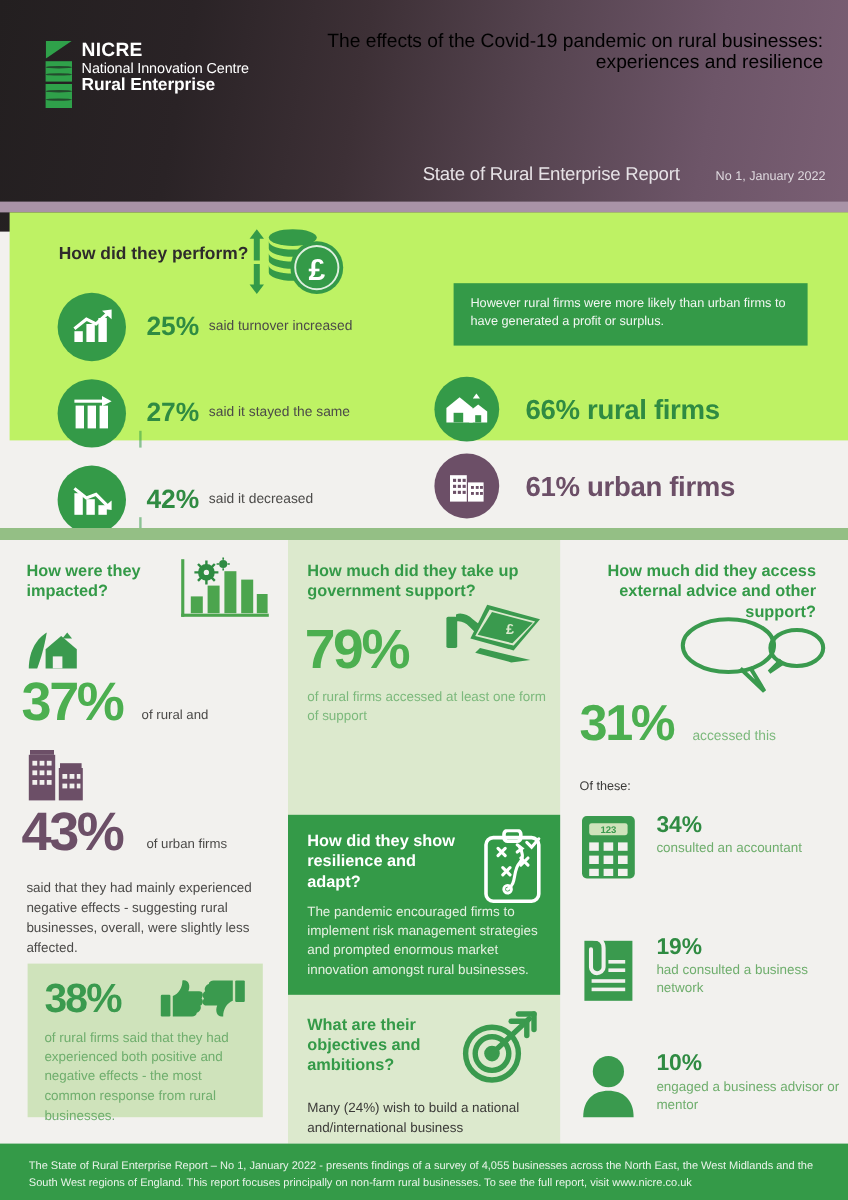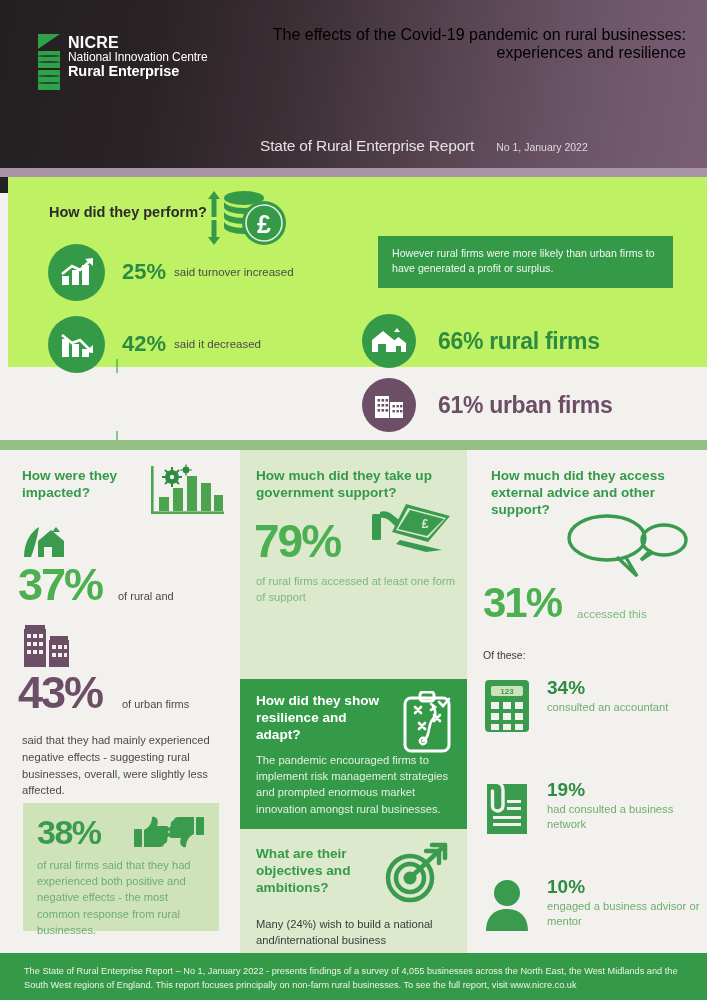--- a/index.html
+++ b/index.html
@@ -28,22 +28,22 @@
   .logo-mark .b2 { top: 17px; height: 17px; }
   .logo-mark .b3 { top: 36px; height: 20px; }
   .logo-mark .curve { position: absolute; left: 0; width: 22px; height: 2px; background: #1d1d1d; opacity: .65; border-radius: 50%; }
   .logo-text { color: #fff; line-height: 1.08; }
   .logo-l1 { font-size: 16px; font-weight: bold; letter-spacing: .2px; }
   .logo-l2 { font-size: 12px; font-weight: 400; letter-spacing: -.1px; }
   .logo-l3 { font-size: 14.5px; font-weight: bold; letter-spacing: -.1px; }
 
   .title-block { position: absolute; left: 266px; top: 26px; width: 420px; text-align: right; }
   .subtitle-row {
-    position: absolute; left: 260px; top: 137px; width: 420px;
-    display: flex; justify-content: flex-start; align-items: baseline; gap: 22px;
+    position: absolute; left: 268px; top: 137px; width: 420px;
+    display: flex; justify-content: flex-end; align-items: baseline; gap: 30px;
   }
   .subtitle { color: #e6e2e6; font-size: 15.5px; font-weight: 400; letter-spacing: -.2px; }
   .issue { color: #ded8de; font-size: 10.5px; font-weight: 400; }
 
   
   .band1 {
     position: absolute; left: 8px; top: 177px; width: 707px; height: 190px;
     background: #bef264;
   }
   .q-perform {
@@ -133,21 +133,21 @@
   }
   .dark-card .sec-title { color: #ffffff; width: 130px; }
   .dark-card p { margin-top: 8px; color: #e4f0e0; font-size: 11.2px; line-height: 1.45; }
   .clipboard { position: absolute; right: 14px; top: 12px; width: 52px; height: 62px; }
 
   .m-title2 { position: absolute; left: 16px; top: 396px; width: 130px; }
   .target-icon { position: absolute; left: 140px; top: 392px; width: 70px; height: 62px; }
   .m-para2 { position: absolute; left: 16px; top: 466px; width: 212px; color: #3b3a38; font-size: 11.2px; line-height: 1.45; }
 
   
-  .r-title { position: absolute; left: 24px; top: 18px; width: 205px; }
+  .r-title { position: absolute; left: 8px; top: 18px; width: 205px; text-align: right; }
   .bubbles { position: absolute; left: 98px; top: 62px; width: 124px; height: 68px; }
   .big-31 { position: absolute; left: 16px; top: 132px; color: #4caf50; font-size: 42px; font-weight: bold; letter-spacing: -2px; line-height: 1; }
   .lbl-31 { position: absolute; left: 110px; top: 158px; color: #7cb97c; font-size: 11.5px; }
   .of-these { position: absolute; left: 16px; top: 199px; color: #3b3a38; font-size: 10.5px; }
 
   .stat-row { position: absolute; left: 16px; display: flex; align-items: flex-start; }
   .sr1 { top: 228px; }
   .sr2 { top: 330px; }
   .sr3 { top: 427px; }
   .stat-icon { width: 48px; height: 56px; flex: 0 0 48px; }
@@ -217,20 +217,35 @@
               <rect x="2" y="19" width="7" height="9"></rect>
                 <rect x="12" y="13" width="7" height="15"></rect>
                 <rect x="22" y="8" width="7" height="20"></rect>
               <path d="M2 17 L12 9 L20 13 L31 3" stroke="#ffffff" stroke-width="2.6" fill="none"></path>
               <path d="M33 1 L33 9 L25 2 Z"></path>
             </g>
           </svg>
         </div>
         <div class="perf-pct">25%</div>
         <div class="perf-txt">said turnover increased</div>
+      </div>
+      <div class="perf-row">
+        <div class="circ">
+          <svg width="34" height="30" viewBox="0 0 34 30">
+            <g fill="#ffffff">
+              <rect x="3" y="9" width="7" height="19"></rect>
+                <rect x="13" y="9" width="7" height="19"></rect>
+                <rect x="23" y="9" width="7" height="19"></rect>
+              <rect x="2" y="4" width="26" height="2.6"></rect>
+              <path d="M33 5.3 L25 1 L25 9.6 Z"></path>
+            </g>
+          </svg>
+        </div>
+        <div class="perf-pct">27%</div>
+        <div class="perf-txt">said it stayed the same</div>
       </div>
       <div class="perf-row">
         <div class="circ">
           <svg width="34" height="30" viewBox="0 0 34 30">
             <g fill="#ffffff">
               <rect x="2" y="10" width="7" height="18"></rect>
                 <rect x="12" y="15" width="7" height="13"></rect>
                 <rect x="22" y="20" width="7" height="8"></rect>
               <path d="M2 6 L12 14 L20 11 L30 21" stroke="#ffffff" stroke-width="2.6" fill="none"></path>
               <path d="M33 24 L33 16 L25 23 Z"></path>

